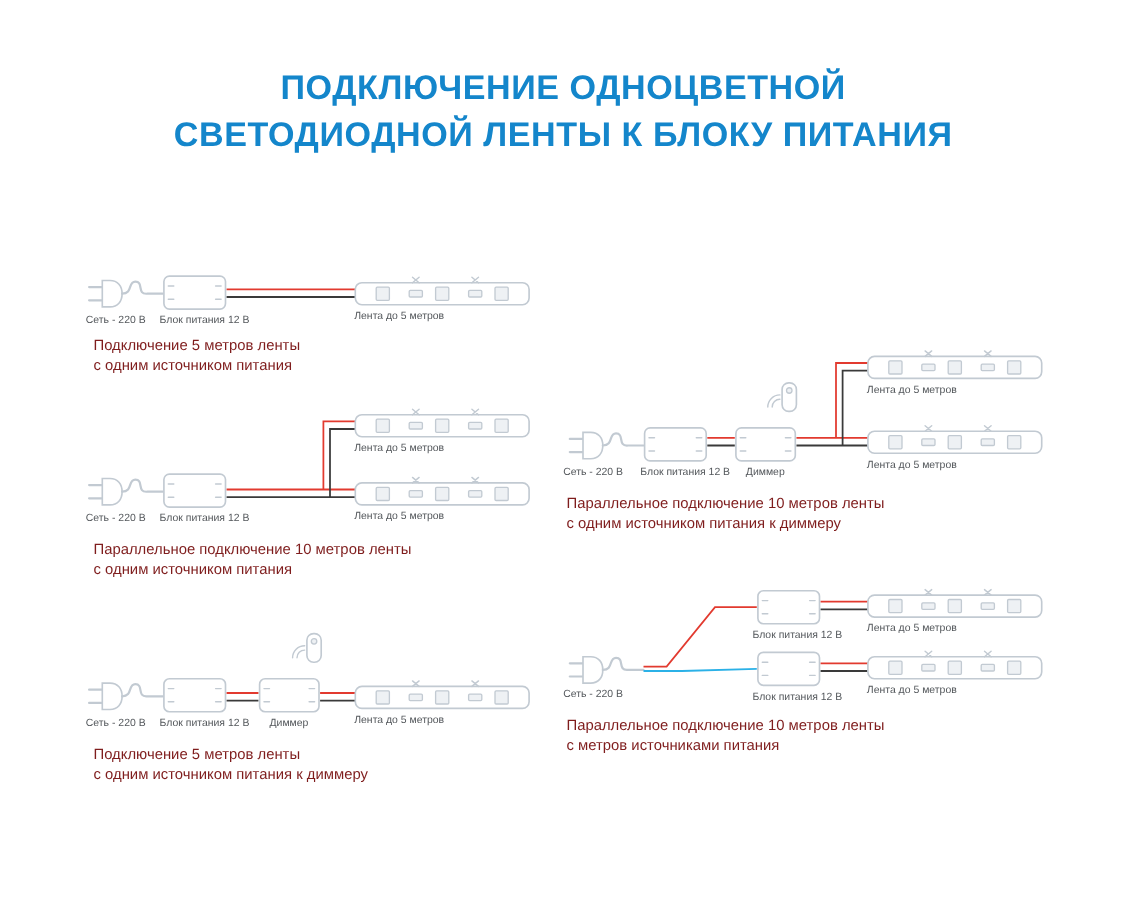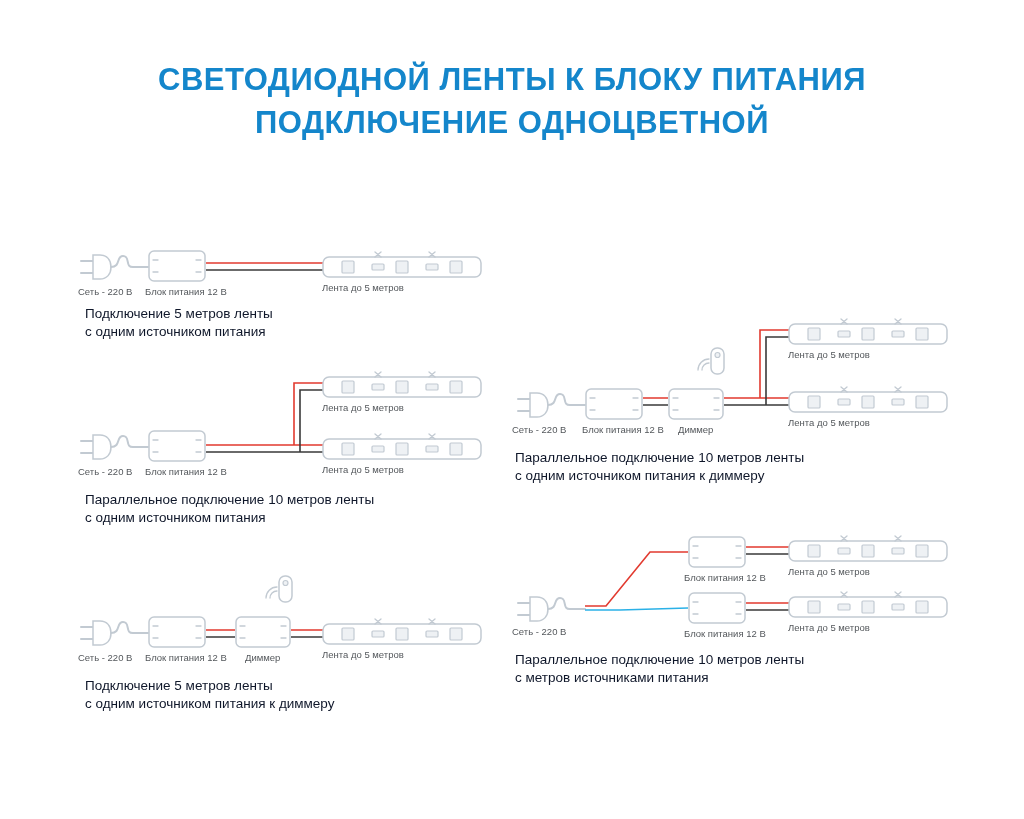--- a/index.html
+++ b/index.html
@@ -2,39 +2,39 @@
 <html><head>
 <meta charset="utf-8">
 <style>
   * { margin:0; padding:0; box-sizing:border-box; }
   html,body { background:#ffffff; font-family:"Liberation Sans", sans-serif; }
   .page { position:relative; width:1024px; height:819px; background:#ffffff; overflow:hidden; }
   .title { position:absolute; top:58px; left:0; width:100%; text-align:center;
            color:#1486cb; font-size:31px; font-weight:800; line-height:43px; letter-spacing:.5px; }
   .canvas { position:absolute; top:0; left:0; }
   .lbl { position:absolute; font-size:9.5px; color:#53575b; white-space:nowrap; }
-  .caption { position:absolute; font-size:13.5px; line-height:18px; color:#0f172a;
+  .caption { position:absolute; font-size:13.5px; line-height:18px; color:#7f1d1d;
              font-weight:500; white-space:nowrap; }
   
   .outline { fill:#ffffff; stroke:#c2cad2; stroke-width:1.5; }
   .part    { fill:#eef1f4; stroke:#c2cad2; stroke-width:1.2; }
   .thin    { stroke:#c2cad2; stroke-width:1.3; fill:none; stroke-linecap:round; }
   .cable   { stroke:#c2cad2; stroke-width:2; fill:none; stroke-linecap:round; }
   .wire-red   { stroke:#e23a2f; stroke-width:1.6; fill:none; }
   .wire-black { stroke:#3a3a3a; stroke-width:1.6; fill:none; }
   .wire-blue  { stroke:#2bb1e7; stroke-width:1.6; fill:none; }
 </style>
 </head>
 <body>
 
 <div class="page">
 
   <div class="title">
+    <div>ПОДКЛЮЧЕНИЕ ОДНОЦВЕТНОЙ</div>
     <div>СВЕТОДИОДНОЙ ЛЕНТЫ К БЛОКУ ПИТАНИЯ</div>
-    <div>ПОДКЛЮЧЕНИЕ ОДНОЦВЕТНОЙ</div>
   </div>
 
   <svg class="canvas" width="1024" height="819" viewBox="0 0 1024 819">
     <defs>
       <g id="sym-plug">
         <line class="cable" x1="3" y1="9" x2="15" y2="9"></line>
         <line class="cable" x1="3" y1="21" x2="15" y2="21"></line>
         <path class="outline" d="M15 3 H22 C29 3 33 8 33 15 C33 22 29 27 22 27 H15 Z"></path>
         <path class="cable" d="M33 15 C43 15 38 4 45 4 C53 4 46 16 56 15 H70"></path>
       </g>

